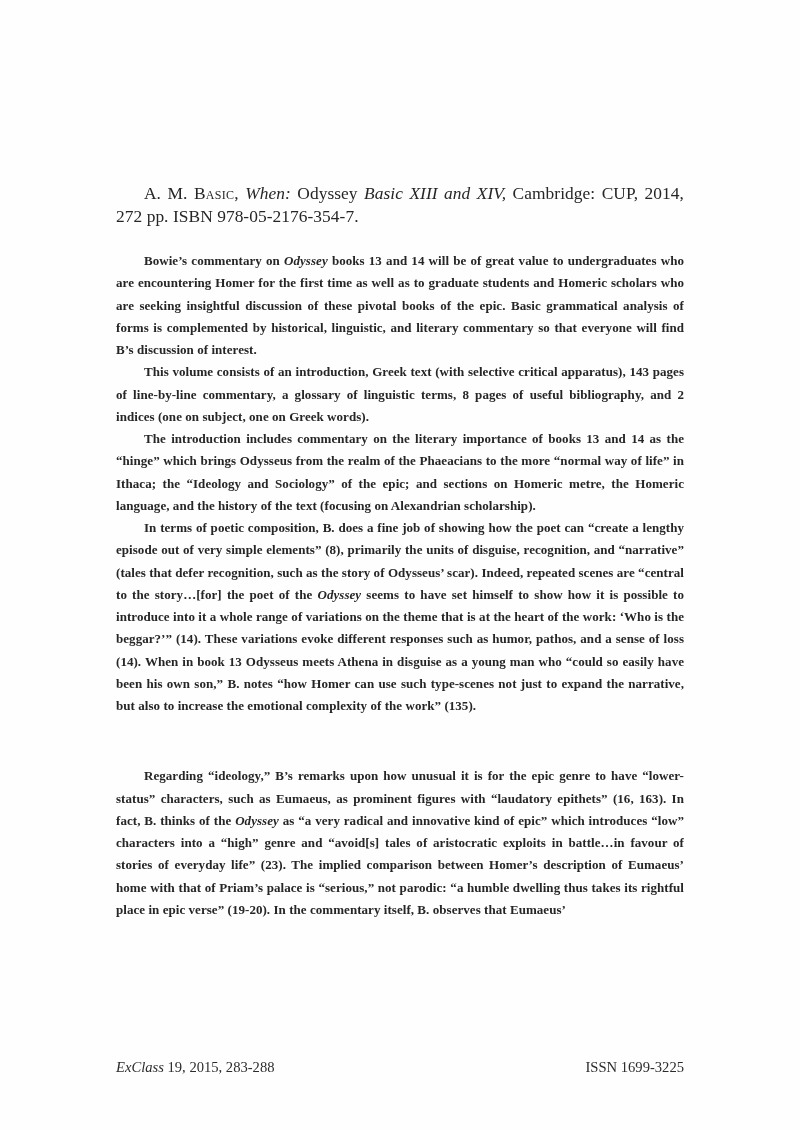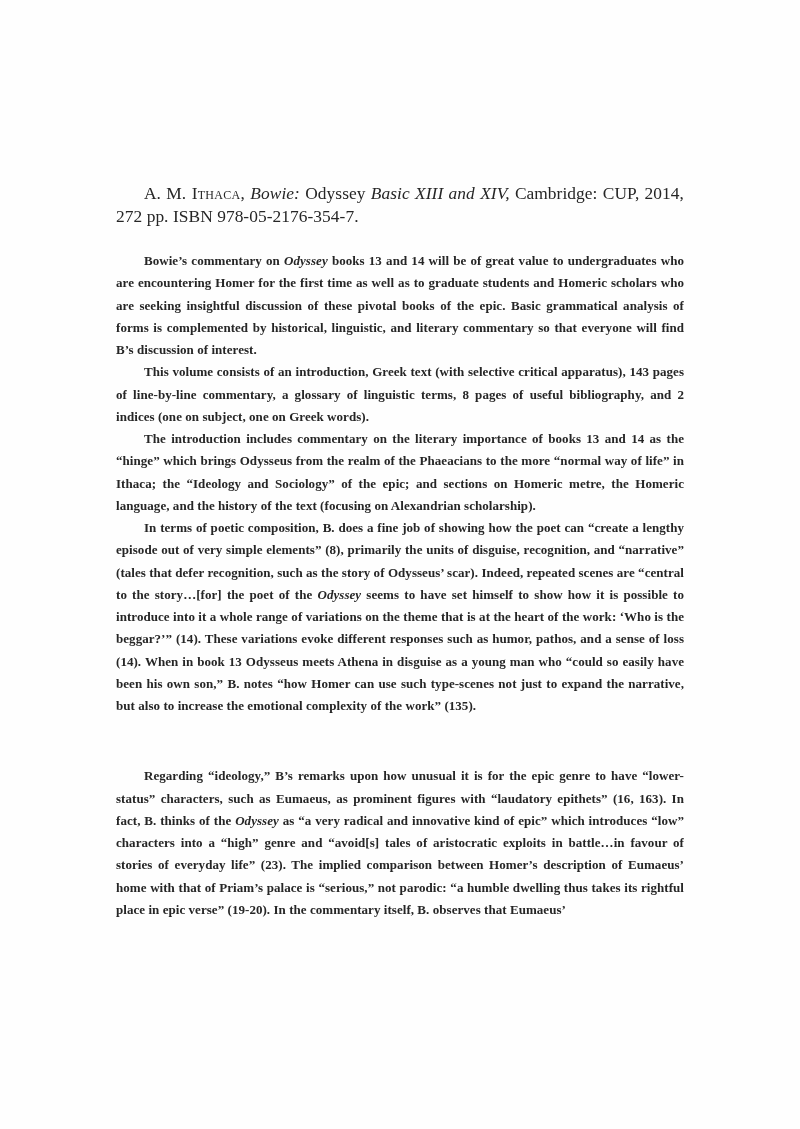--- a/index.html
+++ b/index.html
@@ -73,33 +73,37 @@
   }
 </style>
 </head>
 <body>
 
 <div class="page">
 
   <div class="content">
 
     <div class="bib-header">
-      <span>A. M. </span><span class="smallcaps">Ithaca</span><span>, </span><span class="ital">Bowie:</span><span> Odyssey </span><span class="ital">Basic XIII and XIV,</span><span> Cambridge: CUP, 2014, 272 pp. ISBN 978-05-2176-354-7.</span>
+      <span>A. M. </span><span class="smallcaps">Basic</span><span>, </span><span class="ital">When:</span><span> Odyssey </span><span class="ital">Basic XIII and XIV,</span><span> Cambridge: CUP, 2014, 272 pp. ISBN 978-05-2176-354-7.</span>
     </div>
 
     <div class="body-block">
 
       <p><span>Bowie’s commentary on </span><span class="ital">Odyssey</span><span> books 13 and 14 will be of great value to undergraduates who are encountering Homer for the first time as well as to graduate students and Homeric scholars who are seeking insightful discussion of these pivotal books of the epic. Basic grammatical analysis of forms is complemented by historical, linguistic, and literary commentary so that everyone will find B’s discussion of interest.</span></p>
 
       <p><span>This volume consists of an introduction, Greek text (with selective critical apparatus), 143 pages of line-by-line commentary, a glossary of linguistic terms, 8 pages of useful bibliography, and 2 indices (one on subject, one on Greek words).</span></p>
 
       <p><span>The introduction includes commentary on the literary importance of books 13 and 14 as the “hinge” which brings Odysseus from the realm of the Phaeacians to the more “normal way of life” in Ithaca; the “Ideology and Sociology” of the epic; and sections on Homeric metre, the Homeric language, and the history of the text (focusing on Alexandrian scholarship).</span></p>
 
       <p><span>In terms of poetic composition, B. does a fine job of showing how the poet can “create a lengthy episode out of very simple elements” (8), primarily the units of disguise, recognition, and “narrative” (tales that defer recognition, such as the story of Odysseus’ scar).  Indeed, repeated scenes are “central to the story…[for] the poet of the </span><span class="ital">Odyssey</span><span> seems to have set himself to show how it is possible to introduce into it a whole range of variations on the theme that is at the heart of the work: ‘Who is the beggar?’” (14).  These variations evoke different responses such as humor, pathos, and a sense of loss (14).  When in book 13 Odysseus meets Athena in disguise as a young man who “could so easily have been his own son,” B. notes “how Homer can use such type-scenes not just to expand the narrative, but also to increase the emotional complexity of the work” (135).</span></p>
 
       <p><span>Regarding “ideology,” B’s remarks upon how unusual it is for the epic genre to have “lower-status” characters, such as Eumaeus, as prominent figures with “laudatory epithets” (16, 163).  In fact, B. thinks of the </span><span class="ital">Odyssey</span><span> as “a very radical and innovative kind of epic” which introduces “low” characters into a “high” genre and “avoid[s] tales of aristocratic exploits in battle…in favour of stories of everyday life” (23). The implied comparison between Homer’s description of Eumaeus’ home with that of Priam’s palace is “serious,” not parodic: “a humble dwelling thus takes its rightful place in epic verse” (19-20).  In the commentary itself, B. observes that Eumaeus’</span></p>
 
     </div>
 
   </div>
 
+  <div class="footer">
+    <div class="footer-left"><span class="ital">ExClass</span><span> 19, 2015, 283-288</span></div>
+    <div class="footer-right">ISSN 1699-3225</div>
+  </div>
 
 </div>
 
 </body></html>

